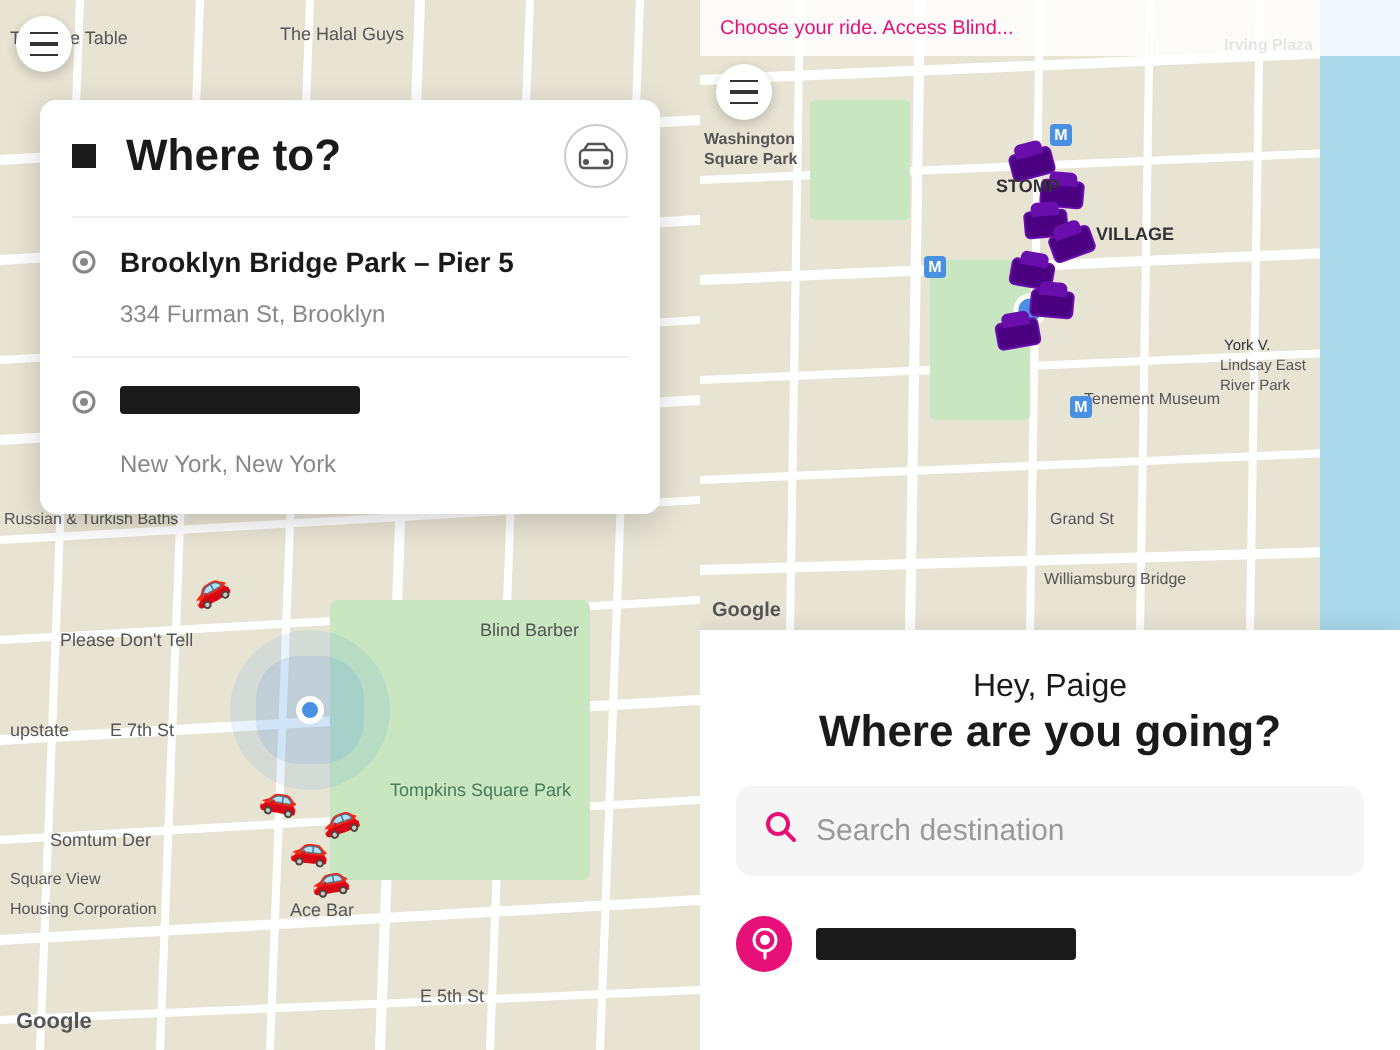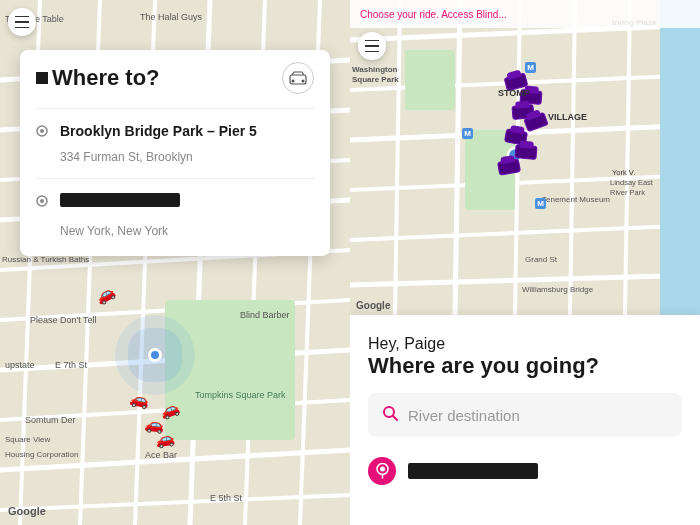--- a/index.html
+++ b/index.html
@@ -47,21 +47,21 @@
     .search-card-header {
       display: flex;
       align-items: center;
       justify-content: space-between;
       margin-bottom: 14px;
     }
 
     .search-card-title {
       display: flex;
       align-items: center;
-      gap: 4px;
+      gap: 15px;
       font-size: 22px;
       font-weight: 600;
       color: #1a1a1a;
     }
 
     .search-card-title .square-icon {
       width: 12px;
       height: 12px;
       background: #1a1a1a;
       display: inline-block;
@@ -190,20 +190,21 @@
     .bottom-sheet {
       width: 100%;
       height: 40%;
       background: white;
       padding: 20px 18px 12px;
       display: flex;
       flex-direction: column;
       gap: 14px;
       z-index: 10;
       box-shadow: 0 -2px 10px rgba(0,0,0,0.08);
+      text-align: center;
     }
 
     .greeting-section {}
 
     .greeting-hey {
       font-size: 16px;
       color: #1a1a1a;
       font-weight: 400;
     }
 
@@ -540,21 +541,21 @@
       <div class="greeting-where">Where are you going?</div>
     </div>
 
     <div class="search-dest-box">
       <span class="search-dest-icon">
         <svg width="16" height="16" viewBox="0 0 16 16">
           <circle cx="7" cy="7" r="5" fill="none" stroke="#e61078" stroke-width="2"></circle>
           <line x1="11" y1="11" x2="15" y2="15" stroke="#e61078" stroke-width="2" stroke-linecap="round"></line>
         </svg>
       </span>
-      <span class="search-dest-placeholder">River destination</span>
+      <span class="search-dest-placeholder">Search destination</span>
     </div>
 
     <div class="current-location-row">
       <div class="lyft-pin-icon">
         <svg width="13" height="16" viewBox="0 0 13 16">
           <circle cx="6.5" cy="6" r="5.5" fill="none" stroke="white" stroke-width="1.5"></circle>
           <circle cx="6.5" cy="6" r="2.5" fill="white"></circle>
           <line x1="6.5" y1="11.5" x2="6.5" y2="15" stroke="white" stroke-width="1.5" stroke-linecap="round"></line>
         </svg>
       </div>

